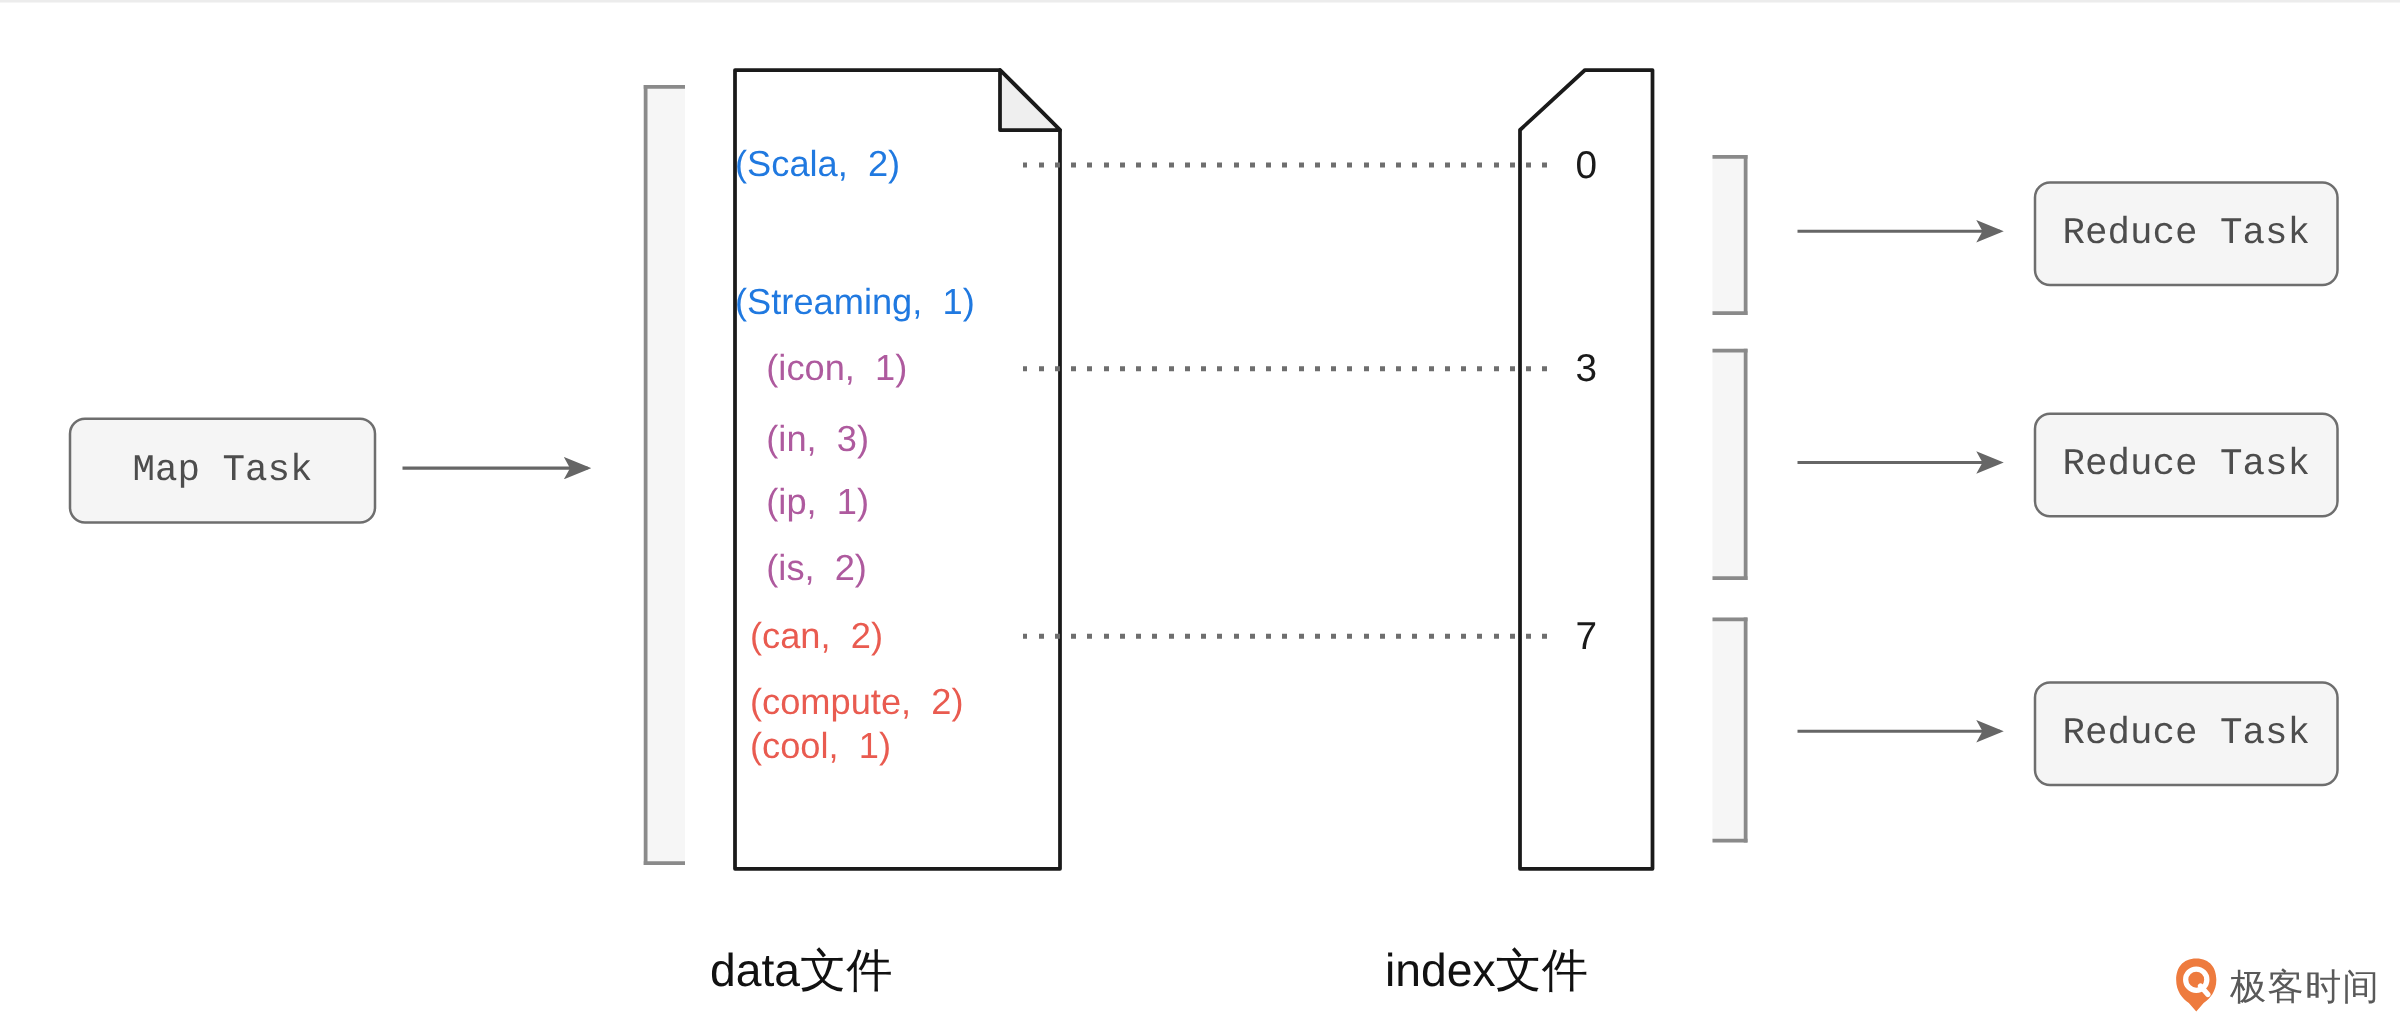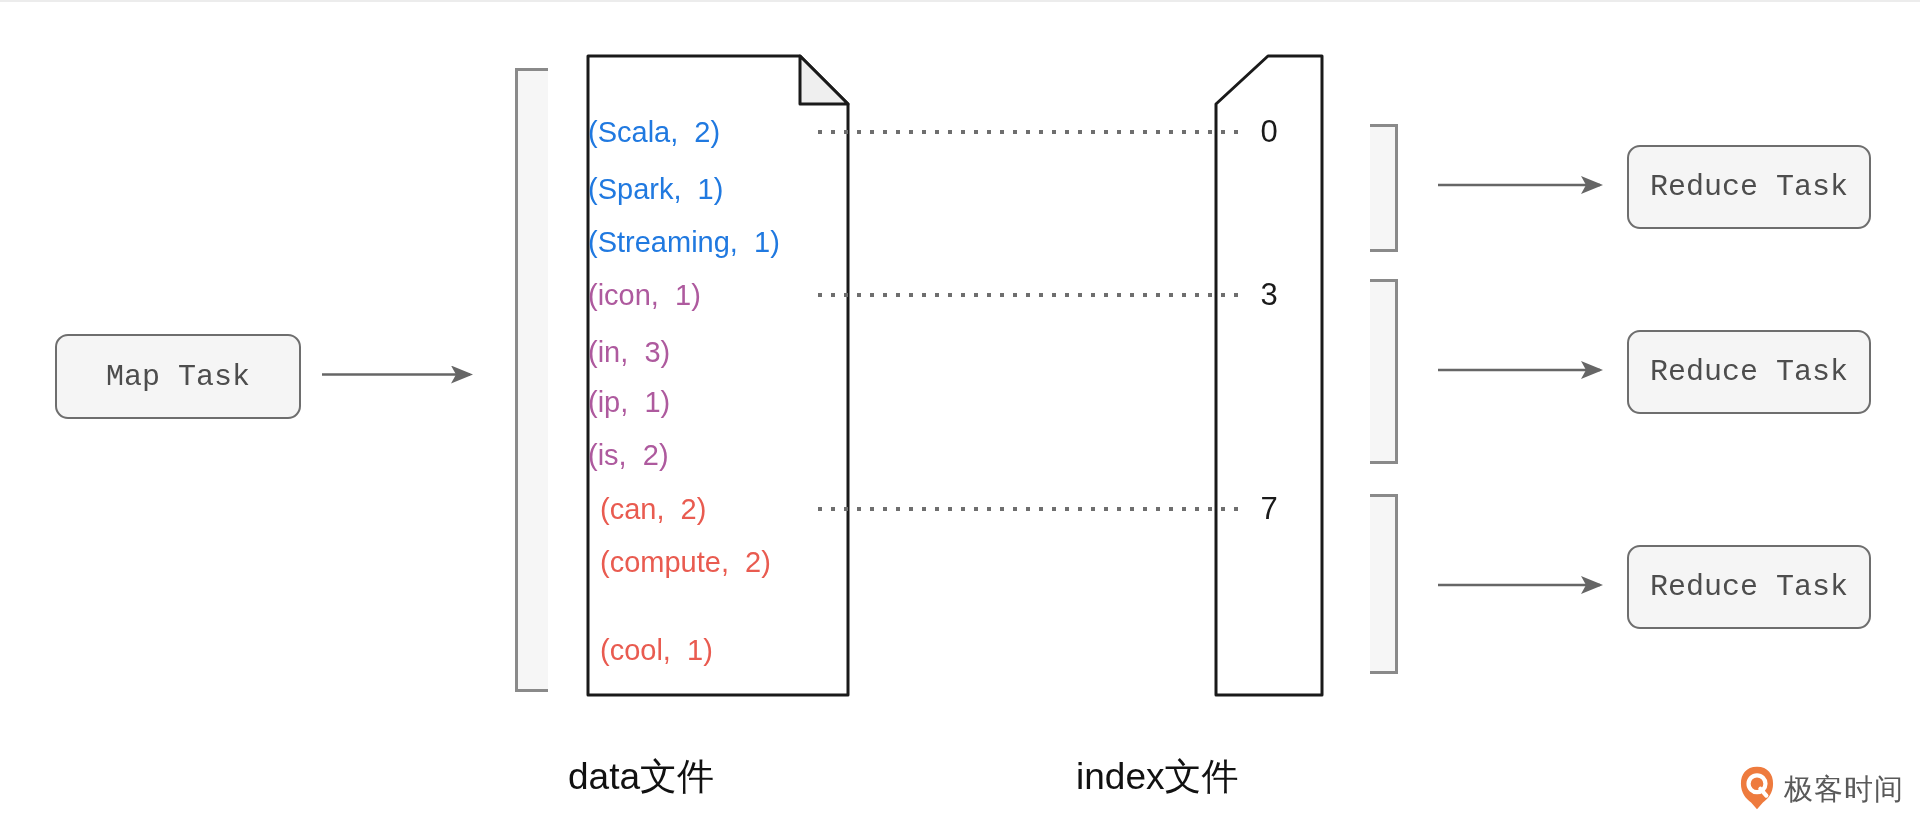--- a/index.html
+++ b/index.html
@@ -19,21 +19,21 @@
   }
   .bracket{position:absolute;background:var(--bracket-fill);box-sizing:border-box;}
   .bracket.left{border:3px solid var(--bracket);border-right:none;}
   .bracket.right{border:3px solid var(--bracket);border-left:none;}
 
   .row{
     position:absolute;left:588px;width:240px;height:36px;line-height:36px;
     text-align:left;font-size:29px;white-space:pre;
   }
   .c-blue{color:var(--blue);}
-  .c-purple{color:var(--purple);}
+  .c-purple{color:var(--purple);padding-left:25px;}
   .c-red{color:var(--red);margin-left:12px;}
 
   .offset{
     position:absolute;left:1216px;width:106px;height:38px;line-height:38px;
     text-align:center;font-size:31px;color:var(--shape-stroke);
   }
   .dotline{
     position:absolute;height:4px;left:818px;width:428px;
     background-image:repeating-linear-gradient(to right,var(--dot) 0,var(--dot) 4px,transparent 4px,transparent 13px);
   }
@@ -73,29 +73,28 @@
     <line class="arrow-line" x1="1438" y1="583" x2="1600" y2="583" marker-end="url(#ah)"></line>
   </svg>
 
   <div class="task-box" style="left:55px;top:332px;width:242px;height:81px;">
     <span>Map Task</span>
   </div>
 
   <div class="bracket left" style="left:515px;top:66px;width:33px;height:624px;"></div>
 
   <div class="row c-blue" style="top:112px;">(Scala,  2)</div>
-  <div class="row c-blue" style="top:169px;">(Spark,  1)</div>
   <div class="row c-blue" style="top:222px;">(Streaming,  1)</div>
   <div class="row c-purple" style="top:275px;">(icon,  1)</div>
   <div class="row c-purple" style="top:332px;">(in,  3)</div>
   <div class="row c-purple" style="top:382px;">(ip,  1)</div>
   <div class="row c-purple" style="top:435px;">(is,  2)</div>
   <div class="row c-red" style="top:489px;">(can,  2)</div>
   <div class="row c-red" style="top:542px;">(compute,  2)</div>
-  <div class="row c-red" style="top:630px;">(cool,  1)</div>
+  <div class="row c-red" style="top:577px;">(cool,  1)</div>
 
   <div class="dotline" style="top:128px;"></div>
   <div class="dotline" style="top:291px;"></div>
   <div class="dotline" style="top:505px;"></div>
 
   <div class="offset" style="top:111px;">0</div>
   <div class="offset" style="top:274px;">3</div>
   <div class="offset" style="top:488px;">7</div>
 
   <div class="bracket right" style="left:1370px;top:122px;width:28px;height:128px;"></div>
@@ -106,21 +105,21 @@
     <span>Reduce Task</span>
   </div>
   <div class="task-box" style="left:1627px;top:328px;width:240px;height:80px;">
     <span>Reduce Task</span>
   </div>
   <div class="task-box" style="left:1627px;top:543px;width:240px;height:80px;">
     <span>Reduce Task</span>
   </div>
 
   <div class="file-label" style="left:568px;top:750px;">data文件</div>
-  <div class="file-label" style="left:1076px;top:750px;">index文件</div>
+  <div class="file-label" style="left:1108px;top:750px;">index文件</div>
 
   <div class="logo">
     <svg width="34" height="44" viewBox="0 0 40 52">
       <path d="M20 1 C33 1 39 10 39 21 C39 32 33 39 27 43 L20 51 L13 43 C7 39 1 32 1 21 C1 10 7 1 20 1 Z" fill="var(--logo-orange)"></path>
       <circle cx="20" cy="21" r="10" fill="none" stroke="#ffffff" stroke-width="5"></circle>
       <path d="M24 27 L31 35" stroke="#ffffff" stroke-width="5" stroke-linecap="round"></path>
     </svg>
     <span class="logo-text">极客时间</span>
   </div>
 

